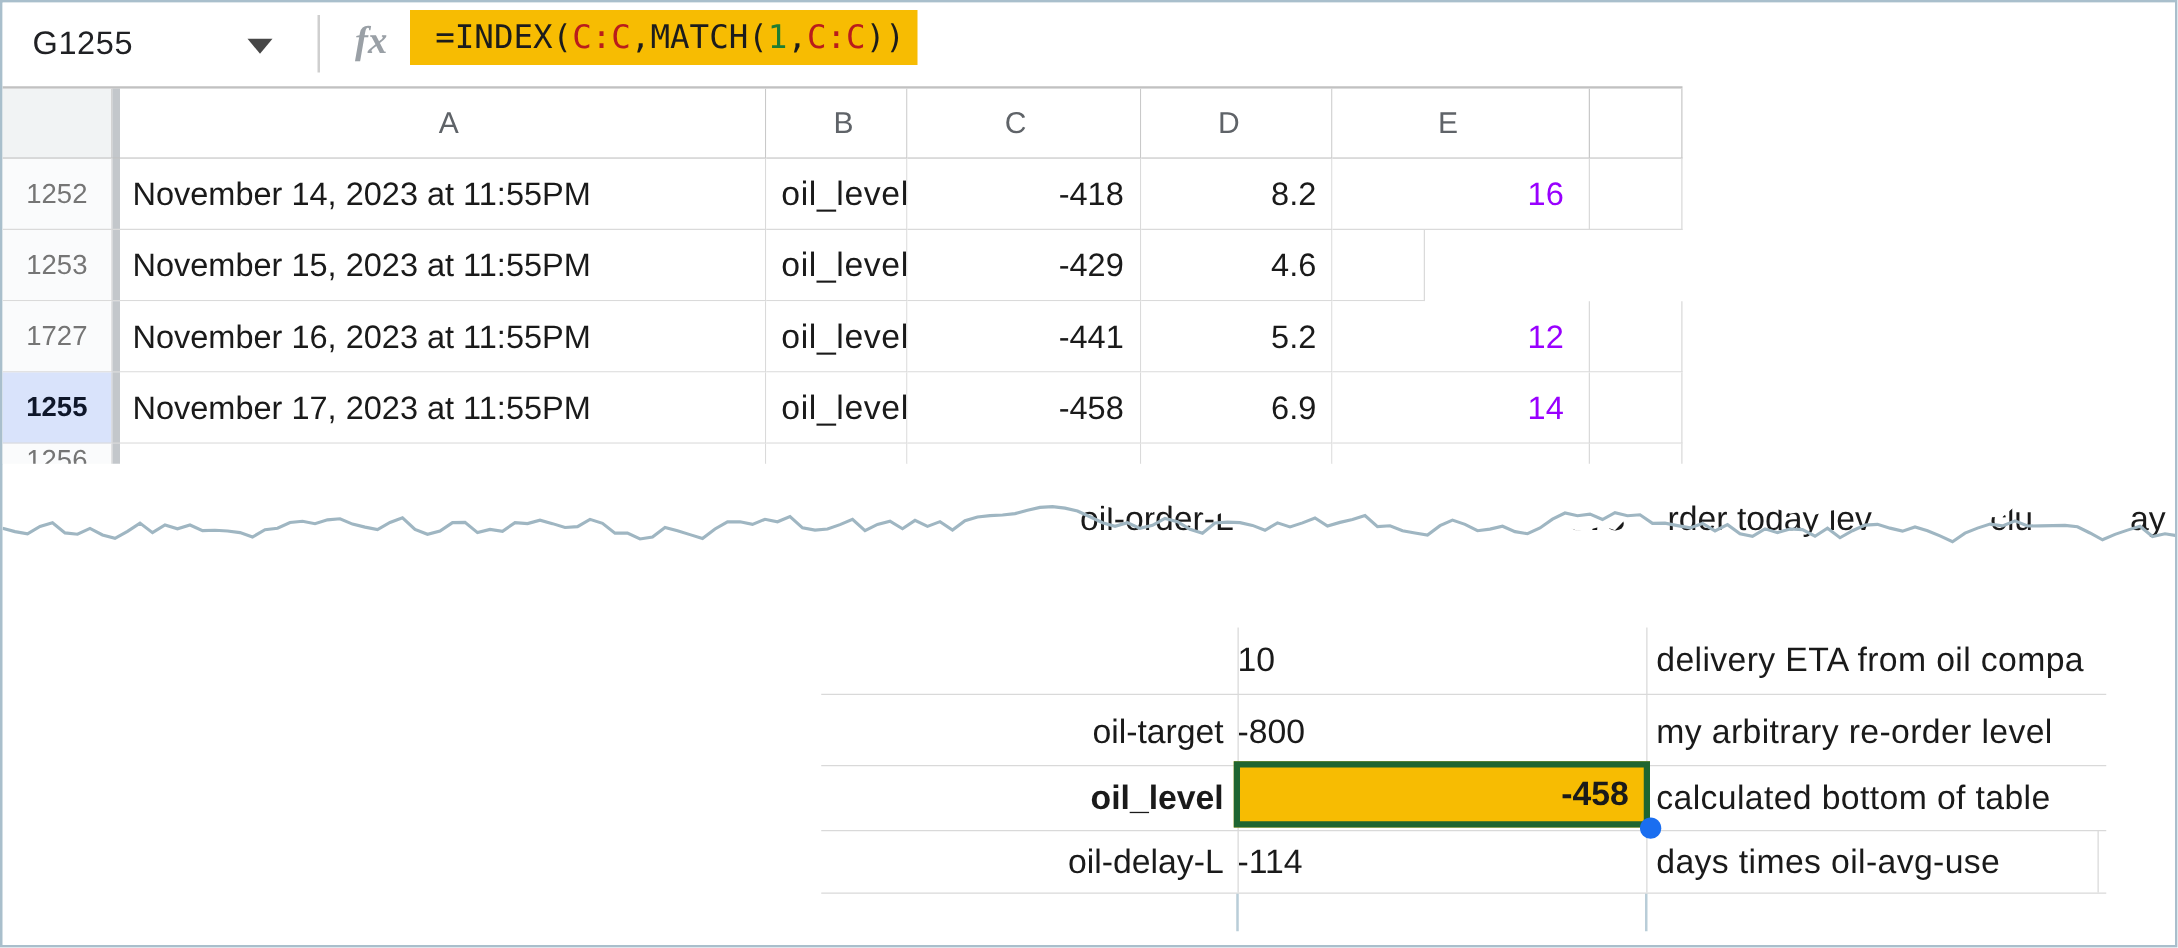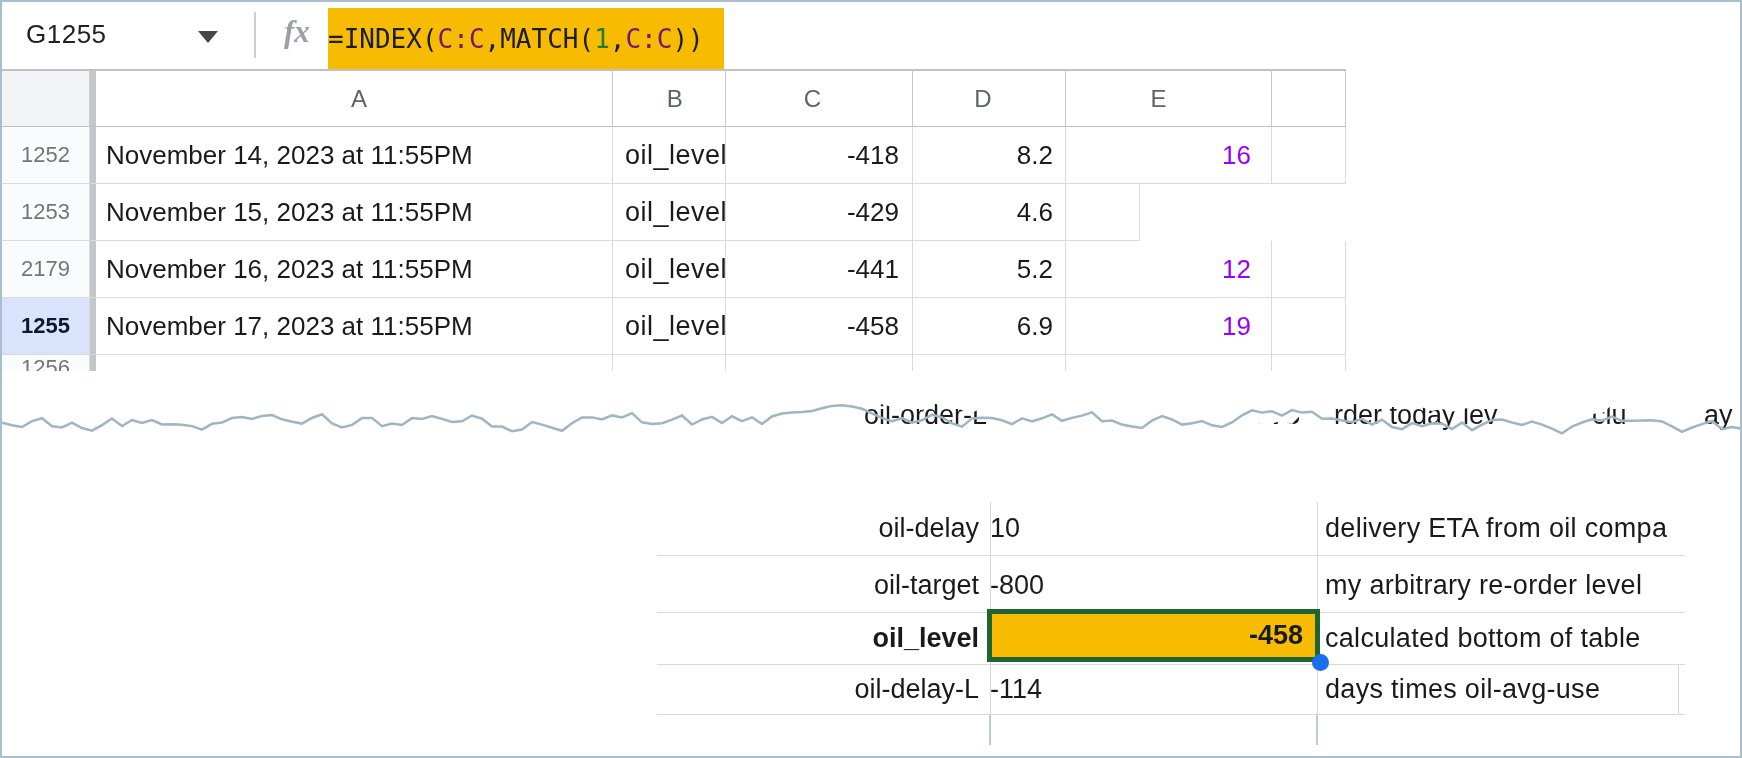--- a/index.html
+++ b/index.html
@@ -9,24 +9,24 @@
     font-family:"Liberation Sans", sans-serif; color:#1a1a1a;
   }
   
   .fbar{position:absolute;left:0;top:0;width:100%;height:67px;background:#fff;}
   .namebox-text{position:absolute;left:24px;top:17px;font-size:26px;color:#202124;letter-spacing:.5px;}
   .nb-arrow{position:absolute;left:196px;top:29px;width:0;height:0;
     border-left:10px solid transparent;border-right:10px solid transparent;border-top:12px solid #474747;}
   .fb-divider{position:absolute;left:252px;top:10px;width:2px;height:46px;background:#cfcfcf;}
   .fx{position:absolute;left:282px;top:12px;font-family:"Liberation Serif",serif;
     font-style:italic;font-weight:bold;font-size:31px;color:#9aa0a6;}
-  .formula-hl{position:absolute;left:326px;top:6px;width:396px;height:62px;background:#F7BC02;
-    display:flex;align-items:center;
-    font-family:"DejaVu Sans Mono",monospace;font-size:26px;white-space:nowrap;}
-  .tk-b{color:#1c1c1c;} .tk-o{color:#701a75;} .tk-g{color:#1E7D32;}
+  .formula-hl{position:absolute;left:326px;top:6px;width:396px;height:44px;background:#F7BC02;
+    display:flex;align-items:center;padding-left:10px;
+    font-family:"DejaVu Sans Mono",monospace;font-size:26px;white-space:nowrap;justify-content:center;}
+  .tk-b{color:#1c1c1c;} .tk-o{color:#b91c1c;} .tk-g{color:#1E7D32;}
   
   .grid{position:absolute;left:0;top:67px;width:1344px;}
   .grow{display:flex;width:1344px;}
   .gc{box-sizing:border-box;border-right:1px solid #dadada;border-bottom:1px solid #dadada;
       display:flex;align-items:center;overflow:hidden;white-space:nowrap;background:#fff;font-size:26px;}
   .hrow .gc{border-right:1px solid #c9c9c9;border-bottom:1px solid #bfbfbf;
       justify-content:center;color:#5f6368;font-size:24px;}
   .hrow{border-top:2px solid #c1c1c1;}
   .hrow .gc{height:56px;}
   .drow .gc{height:57px;}
@@ -115,38 +115,38 @@
       <div class="gc c-gut">1253</div>
       <div class="gc c-band"></div>
       <div class="gc c-a">November 15, 2023 at 11:55PM</div>
       <div class="gc c-b">oil_level</div>
       <div class="gc c-c">-429</div>
       <div class="gc c-d">4.6</div>
       <div class="gc c-f"></div>
     </div>
 
     <div class="grow drow">
-      <div class="gc c-gut">2179</div>
+      <div class="gc c-gut">1727</div>
       <div class="gc c-band"></div>
       <div class="gc c-a">November 16, 2023 at 11:55PM</div>
       <div class="gc c-b">oil_level</div>
       <div class="gc c-c">-441</div>
       <div class="gc c-d">5.2</div>
       <div class="gc c-e">12</div>
       <div class="gc c-f"></div>
     </div>
 
     <div class="grow drow sel">
       <div class="gc c-gut">1255</div>
       <div class="gc c-band"></div>
       <div class="gc c-a">November 17, 2023 at 11:55PM</div>
       <div class="gc c-b">oil_level</div>
       <div class="gc c-c">-458</div>
       <div class="gc c-d">6.9</div>
-      <div class="gc c-e">19</div>
+      <div class="gc c-e">14</div>
       <div class="gc c-f"></div>
     </div>
 
     <div class="grow strip">
       <div class="gc c-gut">1256</div>
       <div class="gc c-band"></div>
       <div class="gc c-a"></div>
       <div class="gc c-b"></div>
       <div class="gc c-c"></div>
       <div class="gc c-d"></div>
@@ -170,21 +170,20 @@
   <div class="hline" style="left:655px;top:610px;width:1028px;"></div>
   <div class="hline" style="left:655px;top:662px;width:1028px;"></div>
   <div class="hline" style="left:655px;top:712px;width:1028px;"></div>
   <div class="vline" style="left:988px;top:500px;height:212px;"></div>
   <div class="vline" style="left:1315px;top:500px;height:212px;"></div>
   <div class="vline" style="left:1676px;top:662px;height:50px;"></div>
   <div class="vline-blue" style="left:987px;top:713px;height:30px;"></div>
   <div class="vline-blue" style="left:1314px;top:713px;height:30px;"></div>
 
   <div class="bt-row" style="top:500px;height:53px;line-height:53px;">
-    <span class="bt-label">oil-delay</span>
     <span class="bt-value">10</span>
     <span class="bt-desc">delivery ETA from oil compa</span>
   </div>
   <div class="bt-row" style="top:557px;height:53px;line-height:53px;">
     <span class="bt-label">oil-target</span>
     <span class="bt-value">-800</span>
     <span class="bt-desc">my arbitrary re-order level</span>
   </div>
   <div class="bt-row" style="top:610px;height:52px;line-height:52px;">
     <span class="bt-label bold">oil_level</span>

